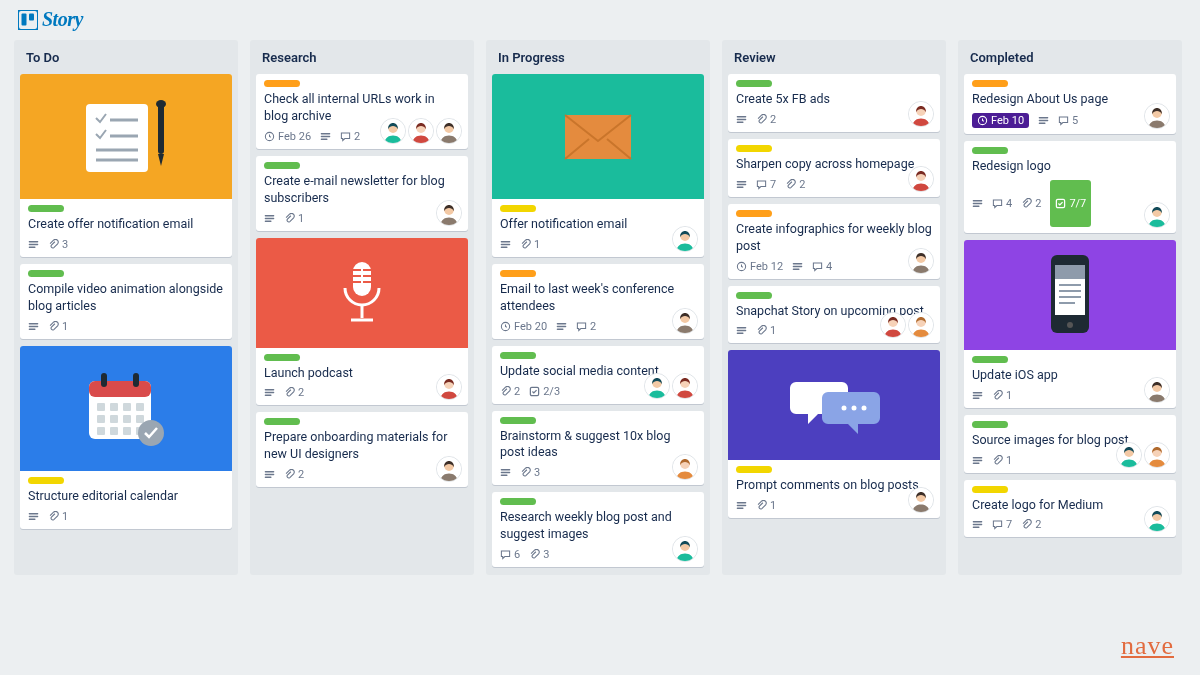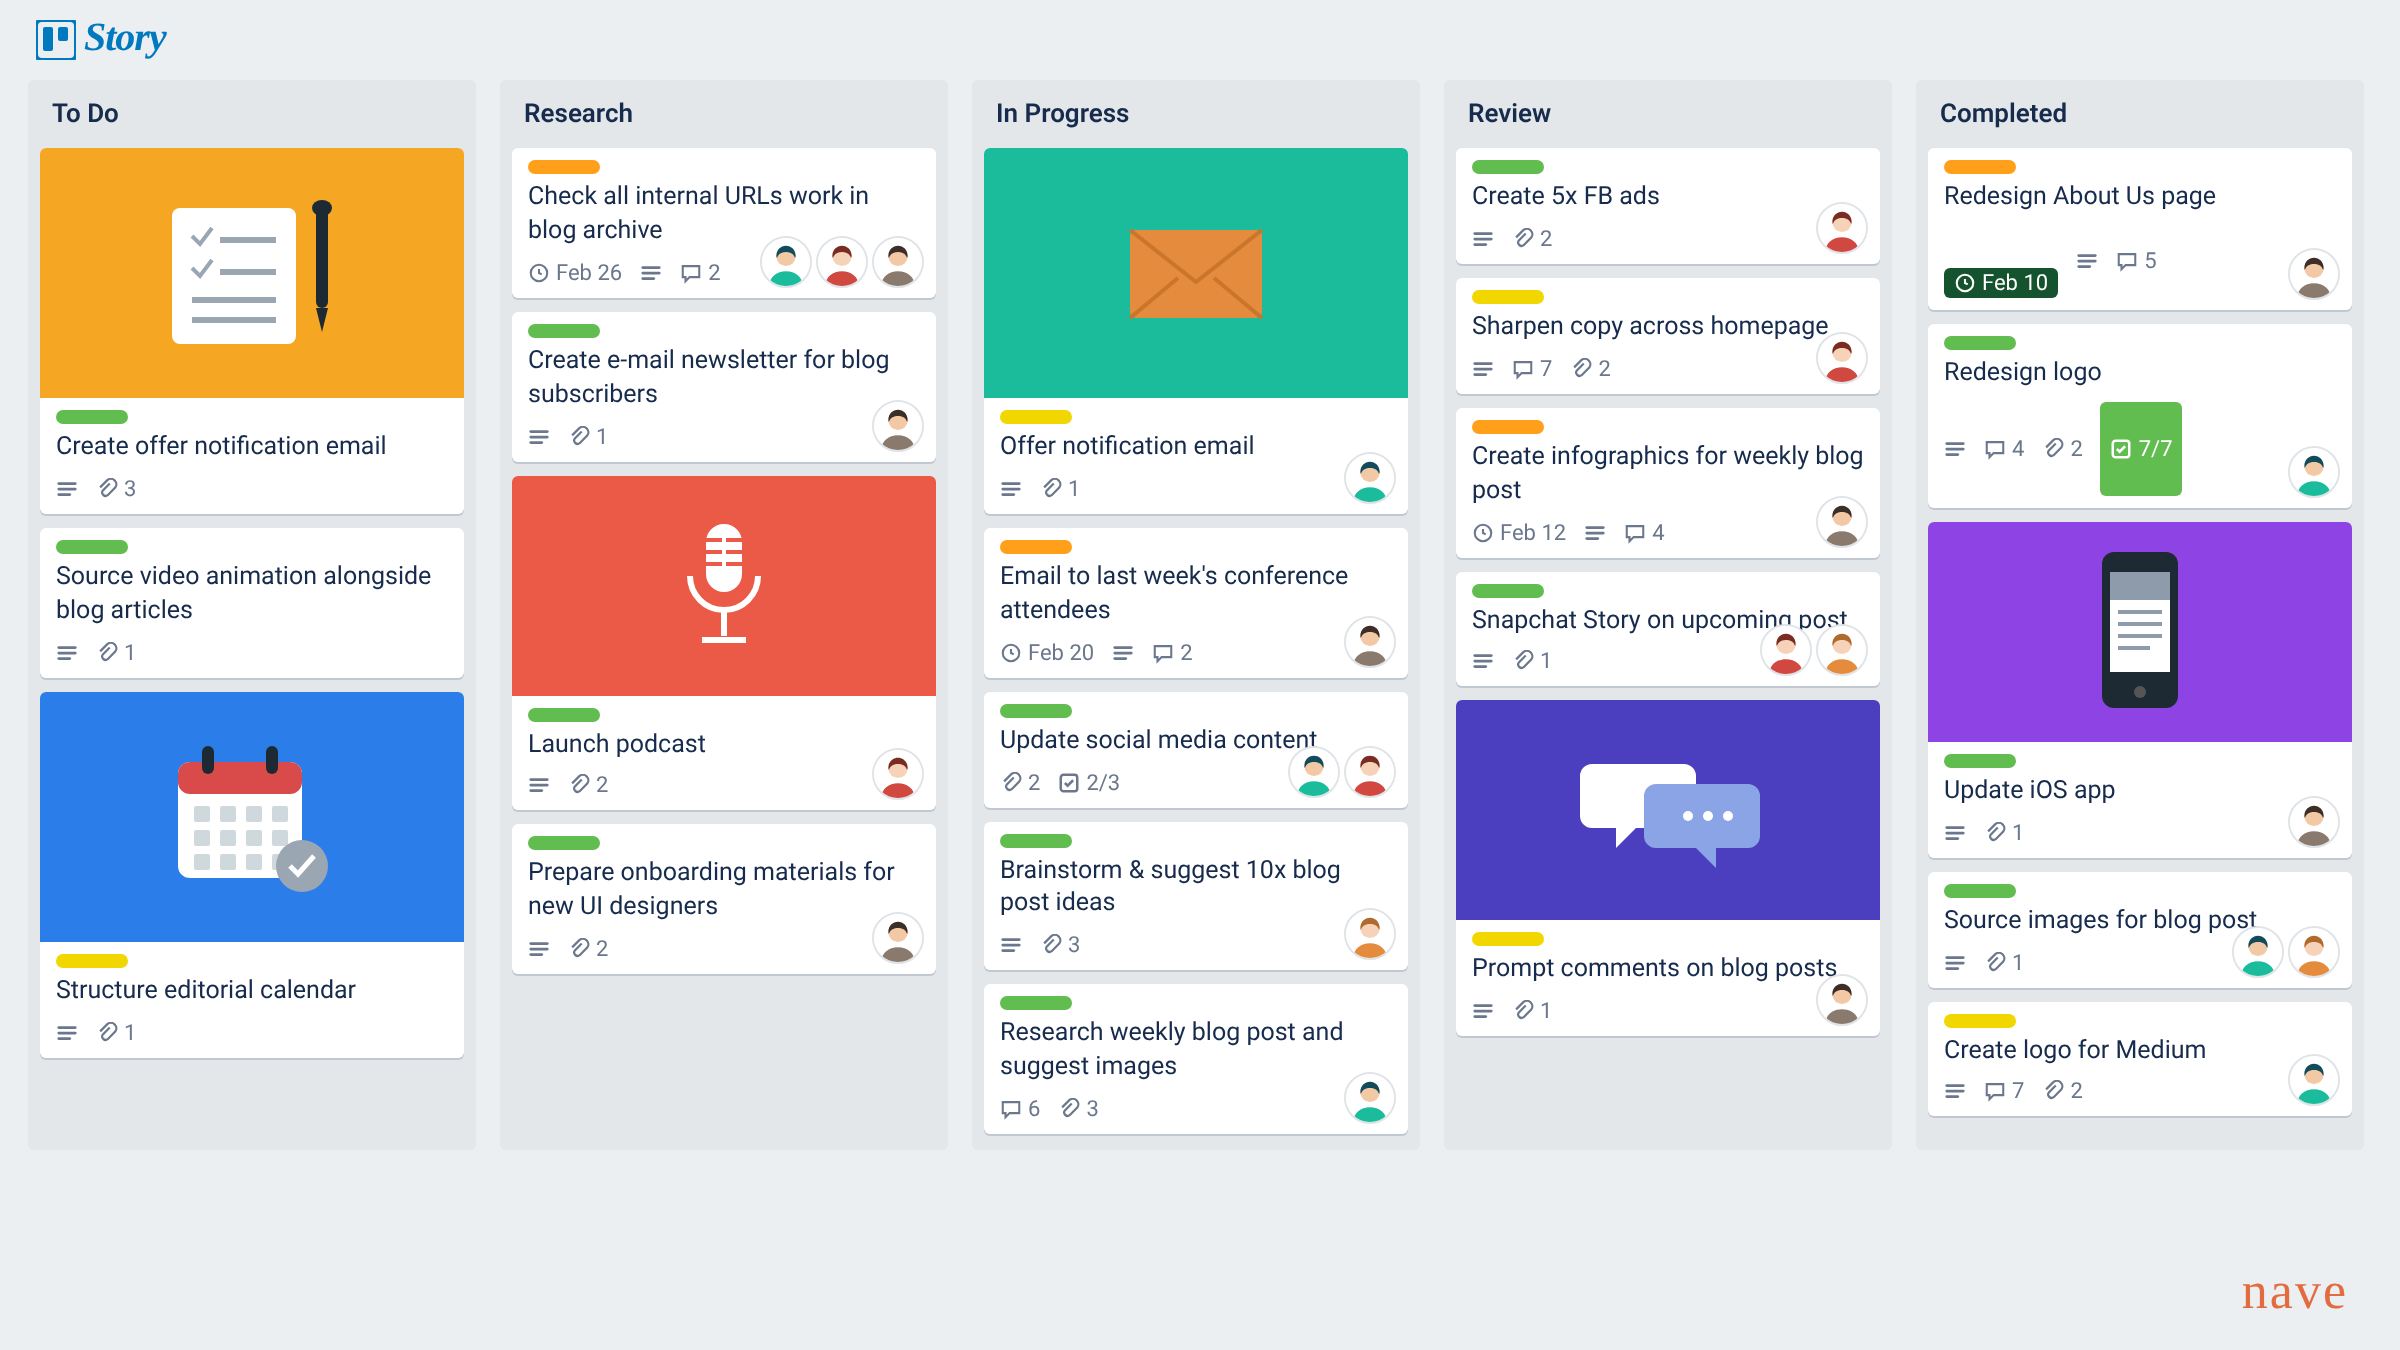--- a/index.html
+++ b/index.html
@@ -23,20 +23,21 @@
     letter-spacing: -0.5px;
   }
   .logo svg { margin-right: 4px; }
   .brand {
     position: absolute;
     right: 26px; bottom: 14px;
     font-family: Georgia, serif;
     color: #e26b3f;
     font-size: 26px;
     letter-spacing: 1px;
+    text-decoration: underline;
   }
   .board {
     display: flex;
     gap: 12px;
     padding: 40px 14px 14px 14px;
   }
   .list {
     background: #e3e7ea;
     border-radius: 3px;
     width: 224px;
@@ -79,22 +80,22 @@
   .label.green { background: #61bd4f; }
   .label.yellow { background: #f2d600; }
   .label.orange { background: #ff9f1a; }
   .card-title { line-height: 1.35; margin-bottom: 5px; }
   .badges {
     display: flex; align-items: center; gap: 9px;
     color: #6b778c; font-size: 11px;
   }
   .badge { display: inline-flex; align-items: center; gap: 3px; }
   .badge.due-complete {
-    background: #14532d; color: #fff;
-    border-radius: 3px; padding: 1px 5px; margin-top: 21px;
+    background: #4c1d95; color: #fff;
+    border-radius: 3px; padding: 1px 5px;
   }
   .badge.checklist-complete {
     background: #61bd4f; color: #fff;
     border-radius: 3px; padding: 17px 5px;
   }
   .badge svg { display: block; }
   .members {
     position: absolute;
     right: 6px; bottom: 5px;
     display: flex; gap: 2px;
@@ -162,21 +163,21 @@
               <path d="M10 4l-5 5a2.5 2.5 0 003.5 3.5l5.5-5.5a4 4 0 00-5.6-5.6L3 6.8"></path>
             </svg>
             <span>3</span>
           </span>
         </div>
       </div>
       <div class="card">
         <div class="labels">
           <span class="label green"></span>
         </div>
-        <div class="card-title">Source video animation alongside blog articles</div>
+        <div class="card-title">Compile video animation alongside blog articles</div>
         <div class="badges">
           <span class="badge">
             <svg width="11" height="11" viewBox="0 0 16 16" fill="none" stroke="currentColor" stroke-width="2" stroke-linecap="round">
               <line x1="2" y1="4" x2="14" y2="4"></line>
               <line x1="2" y1="8" x2="14" y2="8"></line>
               <line x1="2" y1="12" x2="10" y2="12"></line>
             </svg>
           </span>
           <span class="badge">
             <svg width="11" height="11" viewBox="0 0 16 16" fill="none" stroke="currentColor" stroke-width="1.6">

